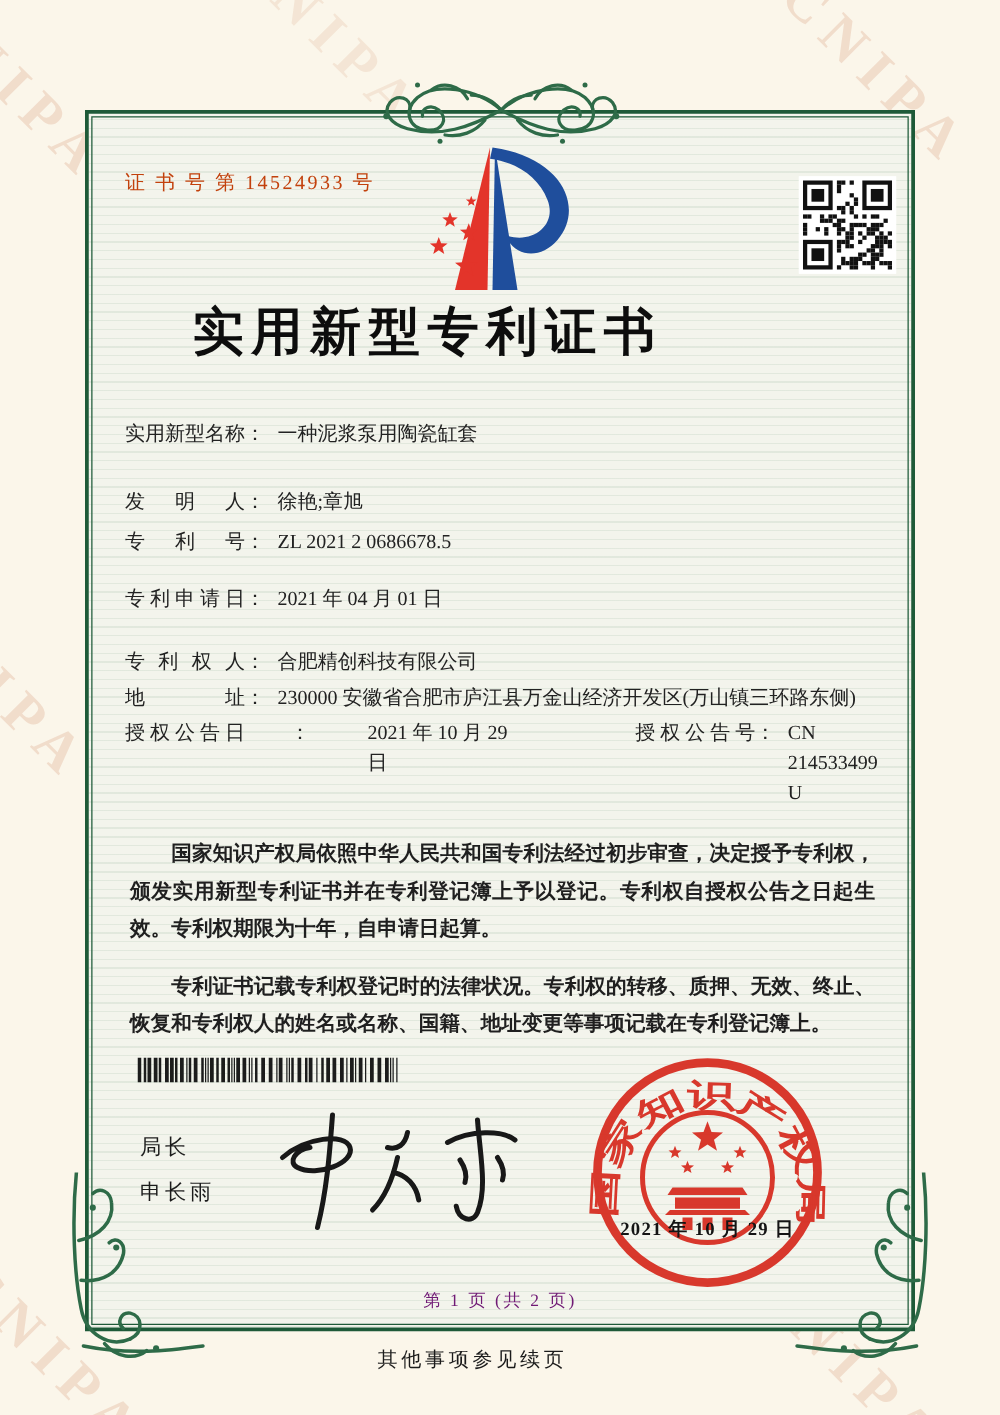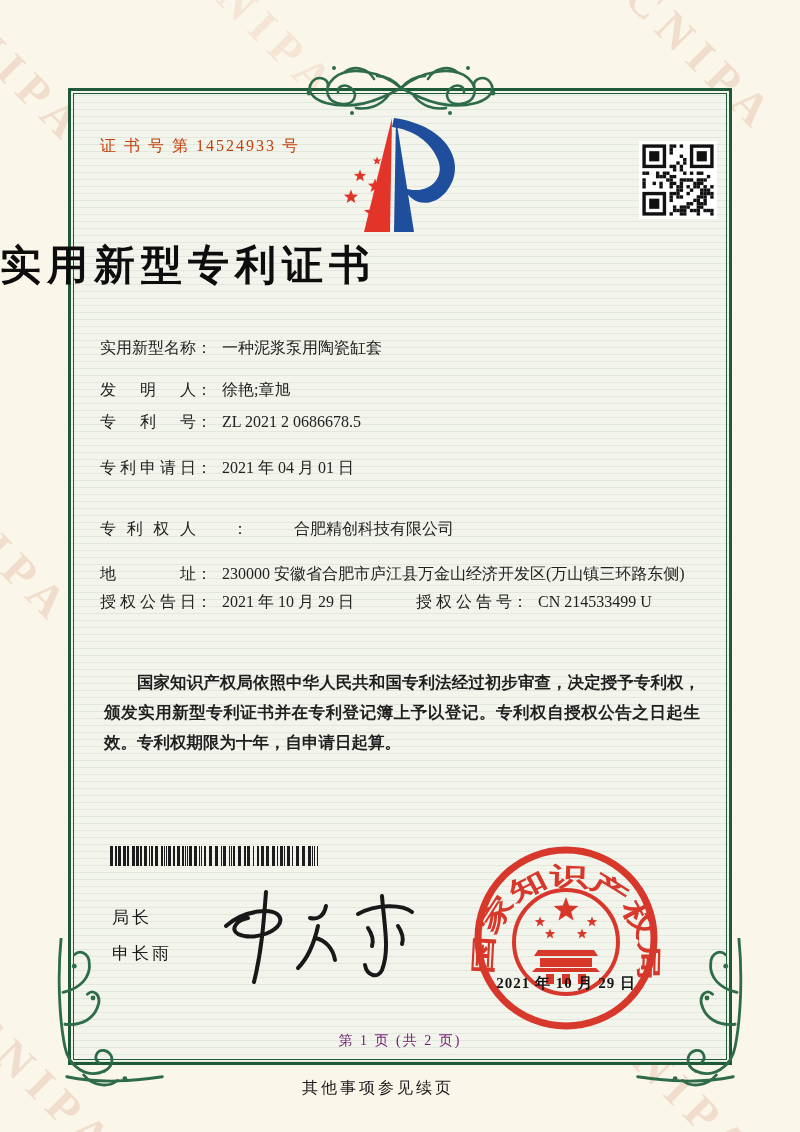--- a/index.html
+++ b/index.html
@@ -35,32 +35,32 @@
     position:absolute;left:2px;top:2px;right:2px;bottom:2px;
     border:1px solid #1e5a38;
   }
   
   .cert-no{
     position:absolute;left:100px;top:136px;font-size:16px;letter-spacing:2px;color:#c2410c;
   }
   .logo{position:absolute;left:330px;top:114px;width:144px;height:124px;}
   .qr{position:absolute;left:639px;top:141px;width:78px;height:78px;background:#fff;}
   .title{
-    position:absolute;left:0;top:238px;width:684px;
+    position:absolute;left:0;top:238px;width:684px;text-align:center;
     font-size:41px;font-weight:bold;letter-spacing:6px;color:#0d0d0d;
   }
   
   .fields{position:absolute;left:100px;top:336px;width:616px;font-size:16px;color:#222;}
   .row{display:flex;line-height:24px;}
   .row .lab{display:inline-block;width:96px;text-align:justify;text-align-last:justify;white-space:nowrap;flex:none;}
   .row .colon{flex:none;}
   .row .val{margin-left:10px;max-width:472px;}
-  .mb1{margin-bottom:18px;} .mb2{margin-bottom:8px;} .mb3{margin-bottom:22px;}
-  .mb4{margin-bottom:37px;} .mb5{margin-bottom:21px;gap:36px;} .mb6{margin-bottom:4px;}
-  .grant-pair{display:flex;}
+  .mb1{margin-bottom:30px;} .mb2{margin-bottom:8px;} .mb3{margin-bottom:22px;}
+  .mb4{margin-bottom:26px;} .mb5{margin-bottom:5px;} .mb6{margin-bottom:4px;}
+  .grant-pair{display:flex;gap:36px;}
   .grant-pair .second{margin-left:62px;display:flex;justify-content:flex-end;}
   
   .body-text{
     position:absolute;left:88px;top:652px;width:628px;
     font-size:16.5px;line-height:30px;text-align:justify;color:#1f1f1f;
   }
   .body-text p{margin:16px;text-indent:2em;font-weight:bold;}
   
   .barcode{position:absolute;left:110px;top:846px;width:210px;height:20px;}
   .signer-title{position:absolute;left:112px;top:906px;font-size:17px;letter-spacing:3px;color:#1b1b1b;}
@@ -316,20 +316,21 @@
     <span class="second">
       <span class="lab">授权公告号</span>
         <span class="colon">：</span>
       <span class="val">CN 214533499 U</span>
     </span>
   </div>
 </div>
 
 <div class="body-text">
   <p>国家知识产权局依照中华人民共和国专利法经过初步审查，决定授予专利权，颁发实用新型专利证书并在专利登记簿上予以登记。专利权自授权公告之日起生效。专利权期限为十年，自申请日起算。</p>
+  <p>专利证书记载专利权登记时的法律状况。专利权的转移、质押、无效、终止、恢复和专利权人的姓名或名称、国籍、地址变更等事项记载在专利登记簿上。</p>
 </div>
 
 <svg class="barcode" id="barcode" viewBox="0 0 210 20" preserveAspectRatio="none">
     <rect x="0" y="0" width="3" height="20" fill="#1c1c1c"></rect>
     <rect x="5" y="0" width="2" height="20" fill="#1c1c1c"></rect>
     <rect x="8" y="0" width="3" height="20" fill="#1c1c1c"></rect>
     <rect x="13" y="0" width="3" height="20" fill="#1c1c1c"></rect>
     <rect x="17" y="0" width="2" height="20" fill="#1c1c1c"></rect>
     <rect x="22" y="0" width="3" height="20" fill="#1c1c1c"></rect>
     <rect x="26" y="0" width="3" height="20" fill="#1c1c1c"></rect>

